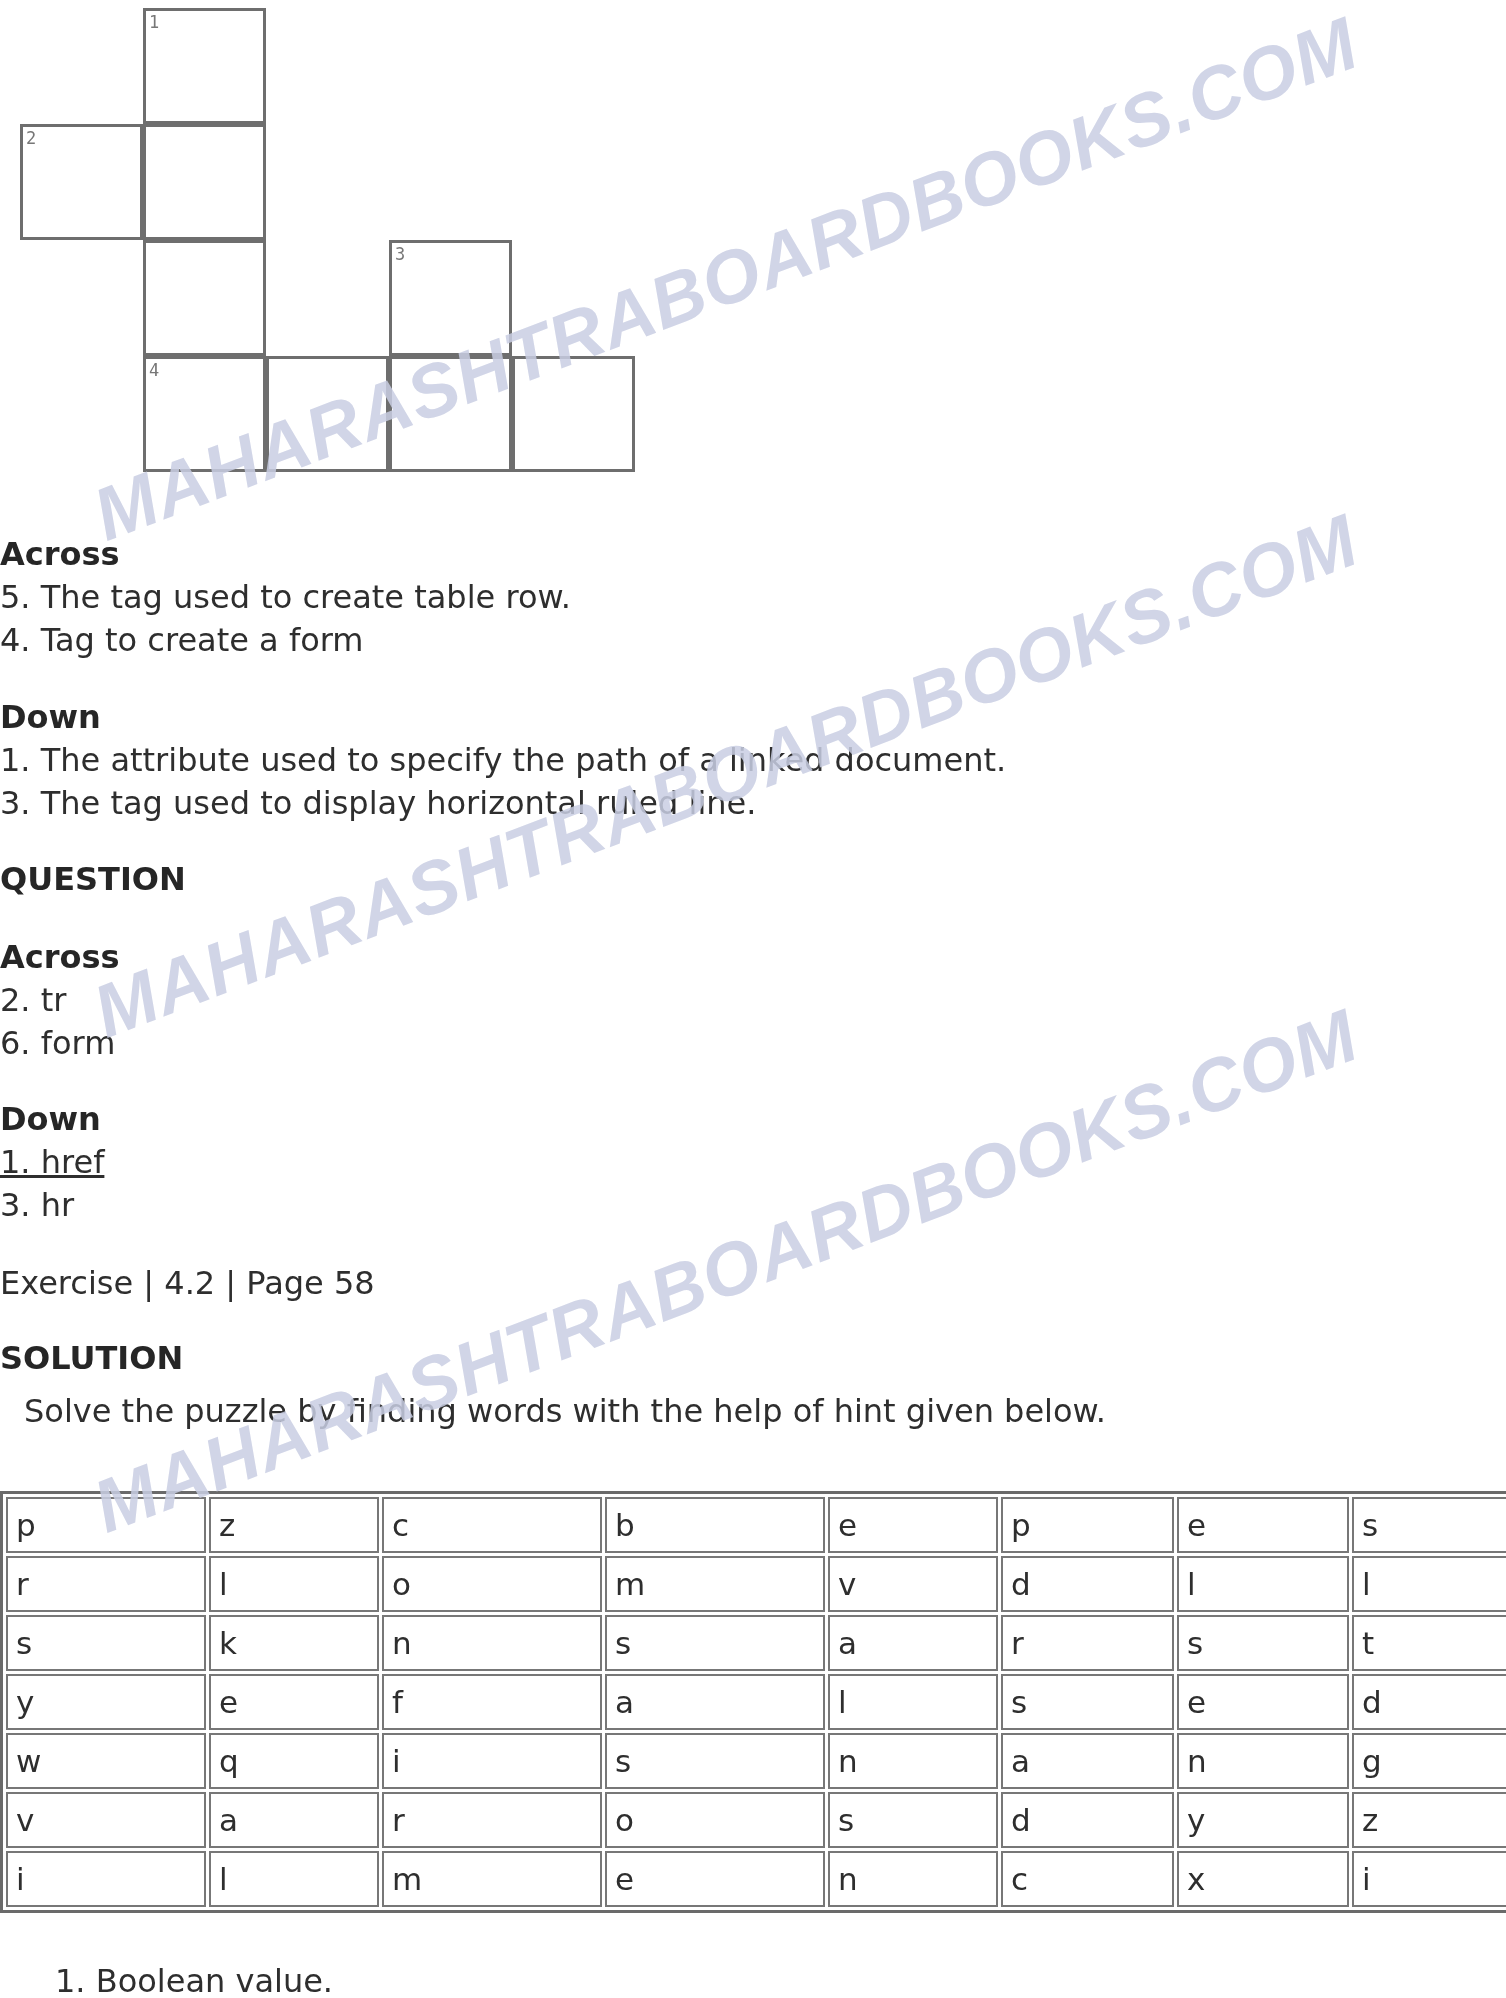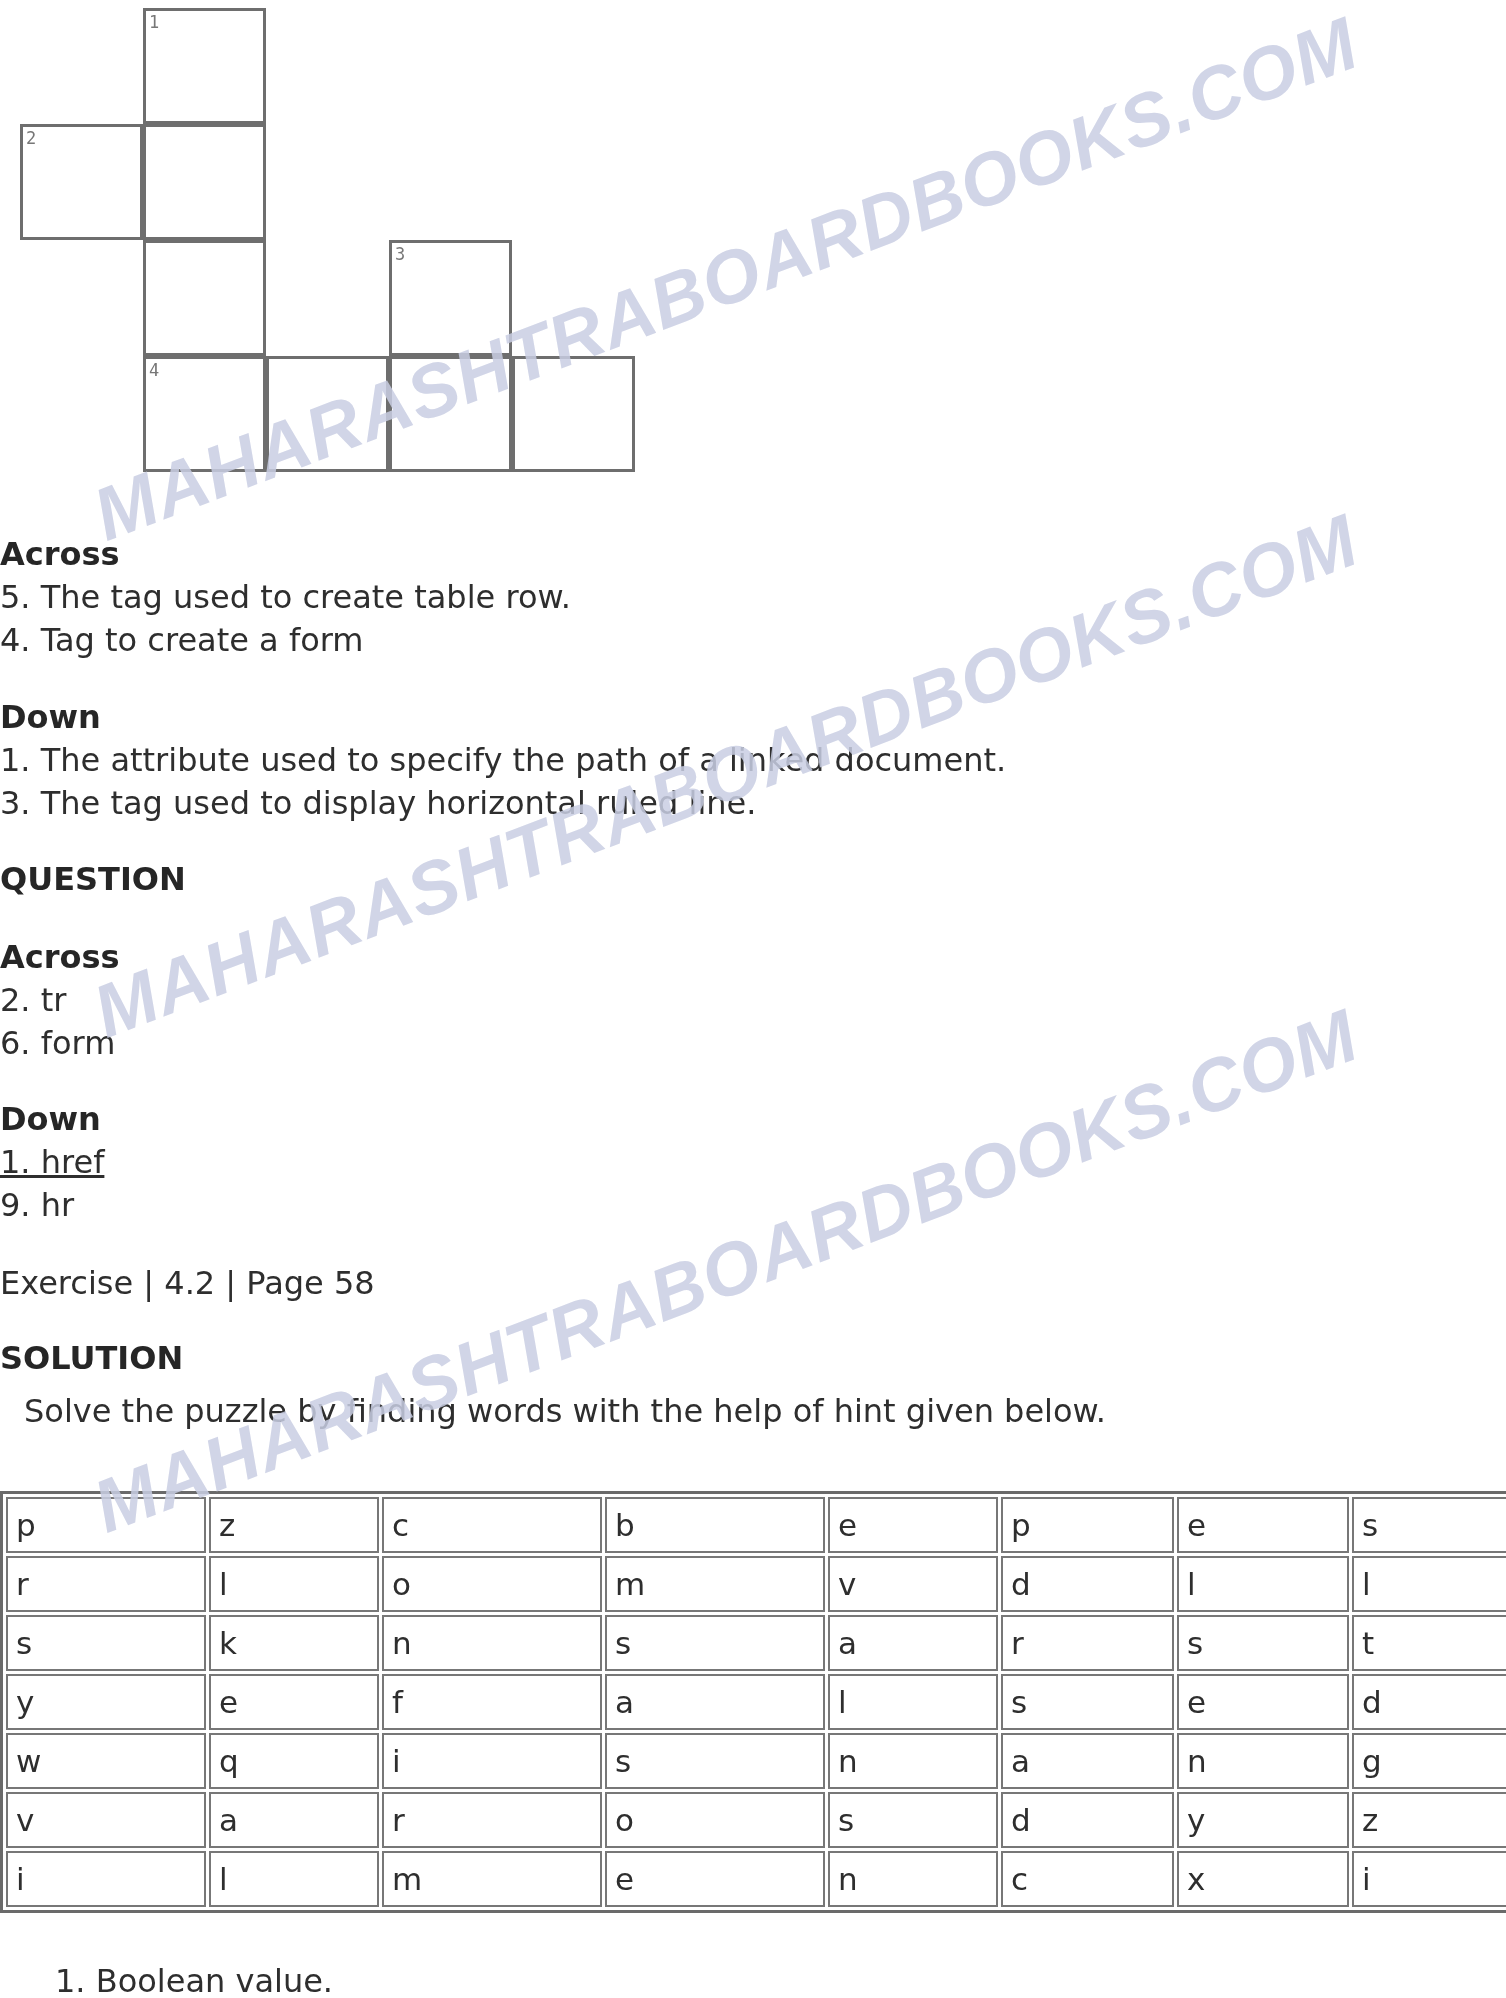--- a/index.html
+++ b/index.html
@@ -79,21 +79,21 @@
 <div class="line" style="top:739px;">1. The attribute used to specify the path of a linked document.</div>
 <div class="line" style="top:782px;">3. The tag used to display horizontal ruled line.</div>
 
 <div class="line bold" style="top:858px;">QUESTION</div>
 <div class="line bold" style="top:936px;">Across</div>
 <div class="line" style="top:979px;">2. tr</div>
 <div class="line" style="top:1022px;">6. form</div>
 
 <div class="line bold" style="top:1098px;">Down</div>
 <div class="line" style="top:1141px;text-decoration:underline;">1. href</div>
-<div class="line" style="top:1184px;">9. hr</div>
+<div class="line" style="top:1184px;">3. hr</div>
 
 <div class="line" style="top:1262px;">Exercise | 4.2 | Page 58</div>
 
 <div class="line bold" style="top:1337px;">SOLUTION</div>
 <div class="line" style="top:1390px;padding-left:24px;">Solve the puzzle by finding words with the help of hint given below.</div>
 
 <table class="ws-table">
   <colgroup>
     <col style="width:200px">
       <col style="width:170px">

